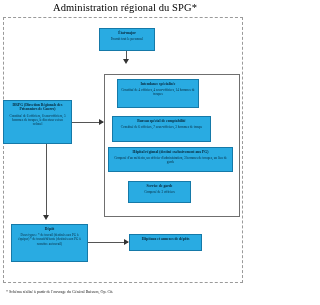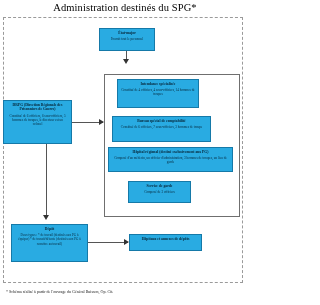--- a/index.html
+++ b/index.html
@@ -171,21 +171,21 @@
     line-height: 1.2;
     color: #1a1a1a;
     text-align: left;
   }
 </style>
 </head>
 <body>
 
 <div id="diagram-root">
 
-  <div class="page-title">Administration destinés du SPG*</div>
+  <div class="page-title">Administration régional du SPG*</div>
 
   <div class="outer-frame"></div>
 
   <div class="node" id="node-etat-major">
     <span class="node-title">État-major</span>
     <span class="node-body">Fournit tout le personnel</span>
   </div>
 
   <div class="conn conn-v" id="conn-etat-major-down"></div>
   <div class="arrow-down" id="arrow-etat-major"></div>

